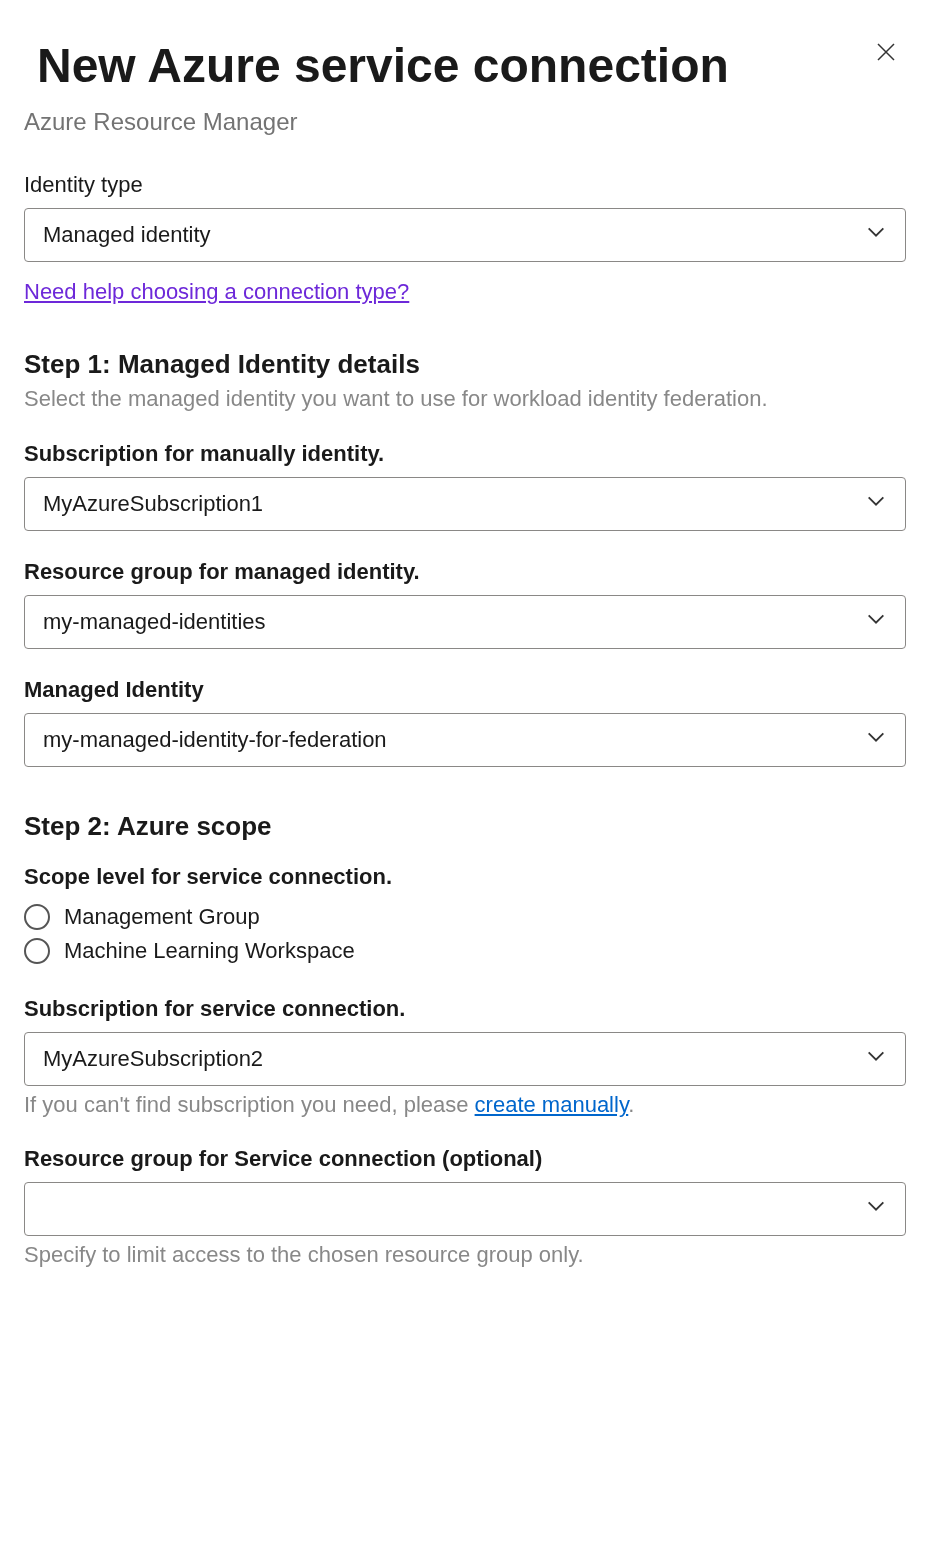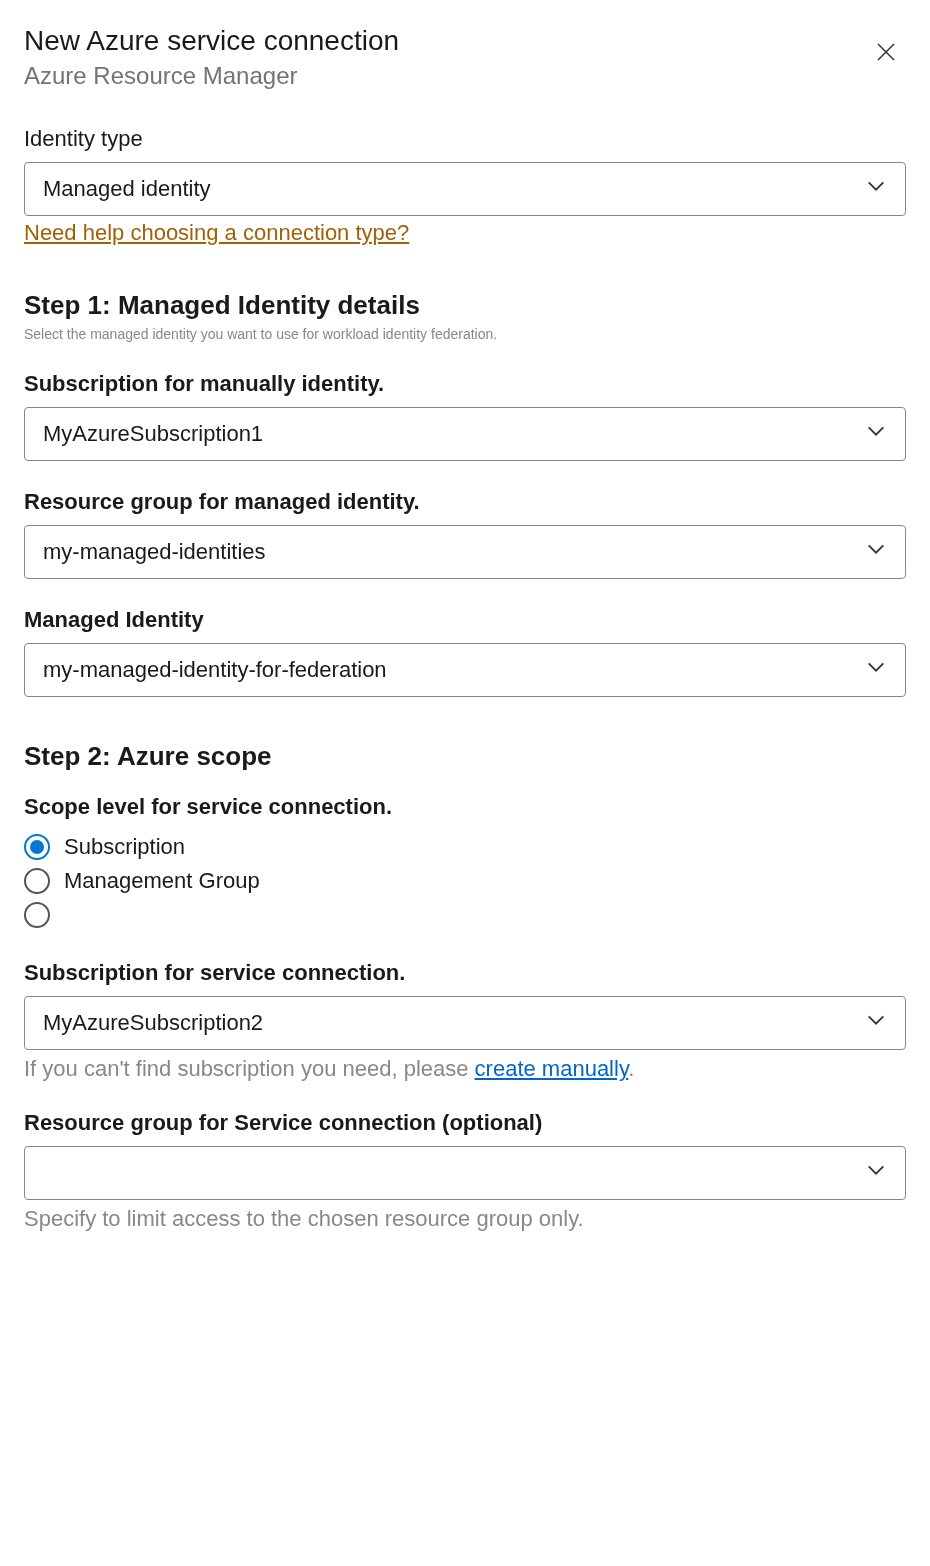--- a/index.html
+++ b/index.html
@@ -11,23 +11,23 @@
     background: #fff;
     width: 930px;
   }
   .header-row {
     display: flex;
     align-items: flex-start;
     justify-content: space-between;
   }
   .header-text { flex: 1; }
   .title {
-    font-size: 28px;
-    font-weight: 400;
-    margin: 0;
+    font-size: 48px;
+    font-weight: 700;
+    margin: 13px;
     line-height: 1.2;
   }
   .subtitle {
     font-size: 24px;
     color: #737373;
     margin: 4px 0 0 0;
   }
   .close-btn {
     background: none;
     border: none;
@@ -57,35 +57,35 @@
     font-size: 22px;
     display: flex;
     align-items: center;
     justify-content: space-between;
     background: #fff;
     cursor: pointer;
   }
   .dropdown .chevron svg { width: 22px; height: 22px; stroke: #333; fill: none; stroke-width: 2; }
 
   .link {
-    color: #a16207;
+    color: #6d28d9;
     text-decoration: underline;
     font-size: 22px;
     display: inline-block;
-    margin-top: 4px;
+    margin-top: 17px;
     cursor: pointer;
   }
   .step-title {
     font-size: 26px;
     font-weight: 700;
     margin-top: 44px;
     margin-bottom: 4px;
   }
   .step-desc {
-    font-size: 14px;
+    font-size: 22px;
     color: #888;
     margin: 0;
     line-height: 1.35;
   }
   .hint {
     font-size: 22px;
     color: #888;
     margin: 6px 0 0 0;
   }
   .hint .link-inline {
@@ -189,31 +189,26 @@
         <path d="M4 8 L12 16 L20 8"></path>
       </svg>
   </span>
 </div>
 
 <div class="step-title">Step 2: Azure scope</div>
 
 <div class="scope-label">Scope level for service connection.</div>
 <div class="radio-group">
   <div class="radio-row">
-    <span class="radio selected">
-        <span class="dot"></span>
-      </span>
-    <span class="radio-label">Subscription</span>
-  </div>
-  <div class="radio-row">
     <span class="radio"></span>
     <span class="radio-label">Management Group</span>
   </div>
   <div class="radio-row">
     <span class="radio"></span>
+    <span class="radio-label">Machine Learning Workspace</span>
   </div>
 </div>
 
 <div class="field-label-sm">Subscription for service connection.</div>
 <div class="dropdown">
   <span>MyAzureSubscription2</span>
   <span class="chevron">
     <svg viewBox="0 0 24 24">
         <path d="M4 8 L12 16 L20 8"></path>
       </svg>

